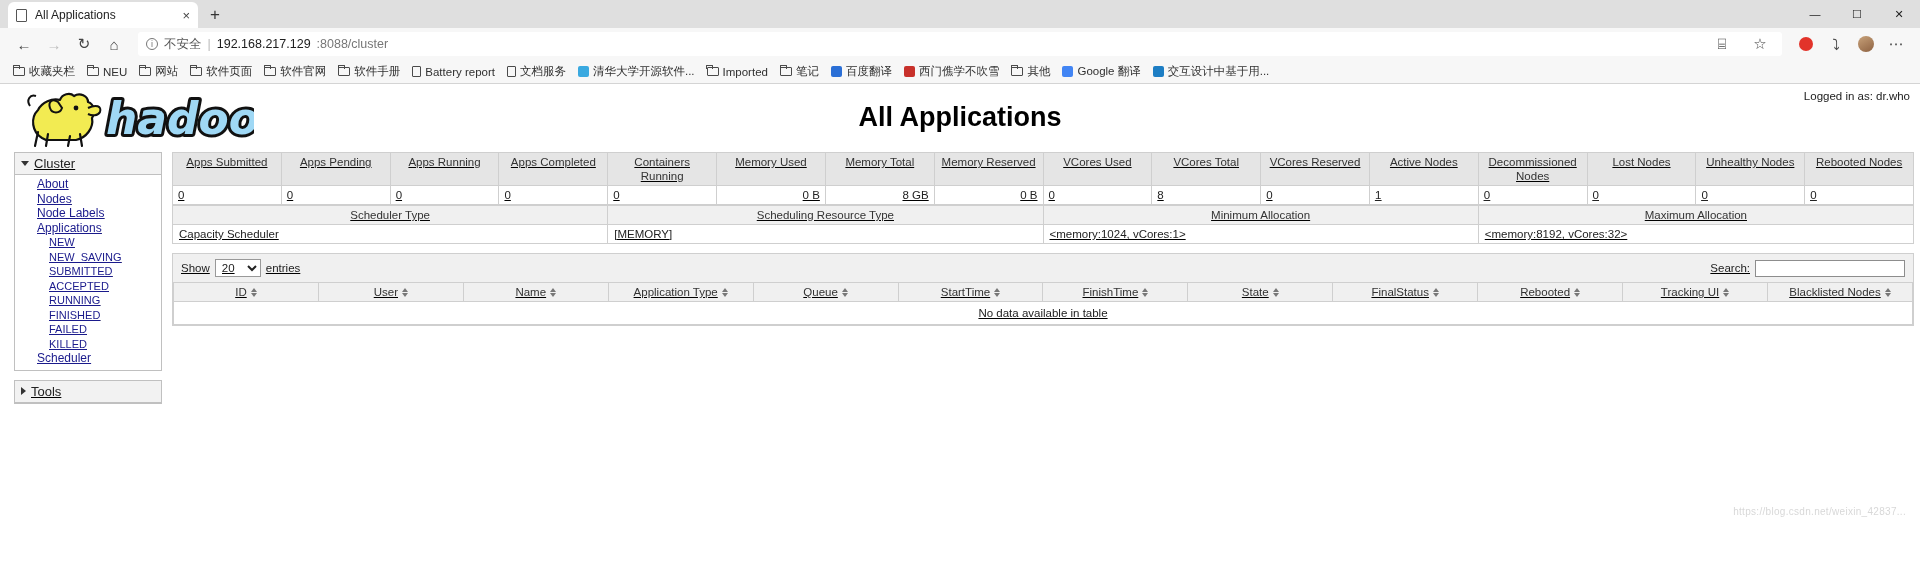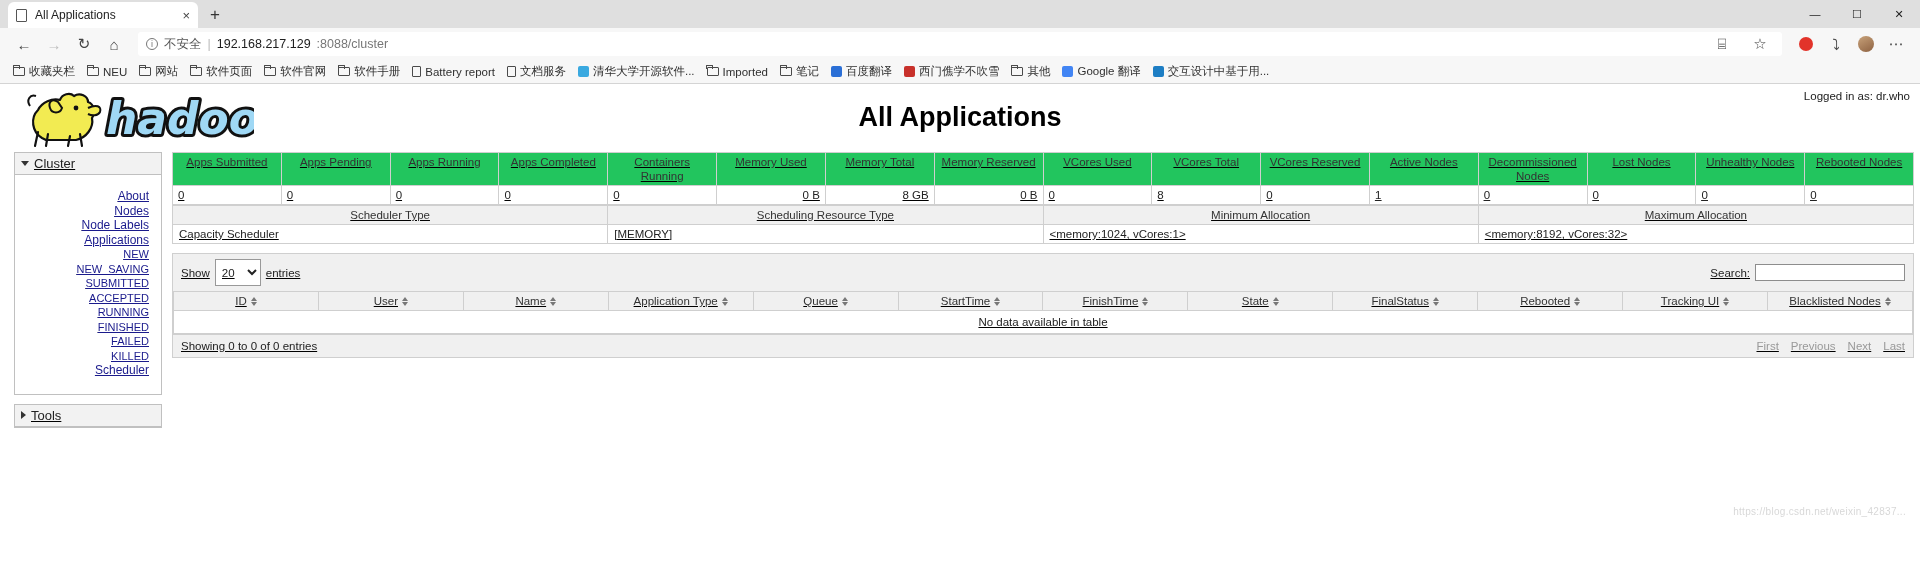--- a/index.html
+++ b/index.html
@@ -114,33 +114,33 @@
   
   .sidebar { width: 148px; flex: 0 0 148px; font-size: 12px; }
   .nav-block { border: 1px solid #c0c0c0; margin-bottom: 9px; background: #fff; }
   .nav-head {
     background: #f2f2f2; border-bottom: 1px solid #c0c0c0;
     padding: 3px 6px; font-size: 13px; color: #222;
     display: flex; align-items: center; gap: 5px; cursor: pointer;
   }
   .caret-down { width: 0; height: 0; border-left: 4px solid transparent; border-right: 4px solid transparent; border-top: 5px solid #333; }
   .caret-right { width: 0; height: 0; border-top: 4px solid transparent; border-bottom: 4px solid transparent; border-left: 5px solid #333; }
-  .nav-list { list-style: none; margin: 12px; padding: 2px 0 4px 0; text-align: right; }
+  .nav-list { list-style: none; margin: 0; padding: 2px 0 4px 0; }
   .nav-list li { padding: 0 0 0 22px; line-height: 14.5px; }
   .nav-list li.sub { padding-left: 34px; font-size: 11px; }
   .nav-link { color: #1a1a8c; text-decoration: underline; cursor: pointer; }
   .nav-list li.sub .nav-link { color: #1a1a8c; }
 
   
   .main { flex: 1 1 auto; min-width: 0; }
   .sec-title { font-size: 15.5px; color: #111; margin: 3px 0 4px 4px; }
 
   table.metrics { border-collapse: collapse; width: 100%; font-size: 11.5px; table-layout: fixed; }
   table.metrics th {
-    background: #22c55e; border: 1px solid #cfcfcf;
+    background: #e5e5e5; border: 1px solid #cfcfcf;
     font-weight: normal; color: #333; padding: 2px 4px; text-align: center;
     line-height: 14px; vertical-align: top;
   }
   table.metrics td {
     border: 1px solid #cfcfcf; border-top: none;
     padding: 2px 5px; color: #222; text-align: left; height: 19px;
   }
   table.metrics td.r { text-align: right; }
   .u { text-decoration: underline; color: #222; cursor: pointer; }
 
@@ -154,21 +154,21 @@
   
   .dt-wrap { border: 1px solid #cfcfcf; margin-top: 9px; background: #fff; }
   .dt-top {
     background: #f0f0f0; padding: 5px 8px;
     display: flex; align-items: center; justify-content: space-between;
     font-size: 11.5px; color: #222; border-bottom: 1px solid #cfcfcf;
   }
   .dt-len { display: flex; align-items: center; gap: 5px; }
   .dt-select {
     font-size: 11.5px; font-family: "Liberation Sans", sans-serif;
-    padding: 0 2px; height: 27px; border: 1px solid #999; background: #fff; color: #222;
+    padding: 0 2px; height: 18px; border: 1px solid #999; background: #fff; color: #222;
   }
   .dt-filter { display: flex; align-items: center; gap: 5px; }
   .dt-input {
     width: 150px; height: 17px; border: 1px solid #8d8d8d; background: #fff;
     font-size: 11.5px; padding: 0 4px; font-family: "Liberation Sans", sans-serif;
   }
   table.apps { border-collapse: collapse; width: 100%; font-size: 11.5px; table-layout: fixed; }
   table.apps th {
     background: #f0f0f0; border: 1px solid #cfcfcf; border-top: none;
     font-weight: normal; color: #333; padding: 3px 4px; position: relative;
@@ -552,28 +552,19 @@
                   </span>
                 </th>
               </tr>
             </thead>
           <tbody>
               <tr>
             <td class="empty" id="empty-cell" colspan="12">No data available in table</td>
           </tr>
             </tbody>
         </table>
-        <div class="dt-bottom">
-          <span>Showing 0 to 0 of 0 entries</span>
-          <span class="pager" id="pager">
-              <span>First</span>
-              <span>Previous</span>
-              <span>Next</span>
-              <span>Last</span>
-            </span>
-        </div>
       </div>
 
     </div>
   </div>
 
   <div class="watermark">https://blog.csdn.net/weixin_42837...</div>
 </div>
 
 </body></html>

